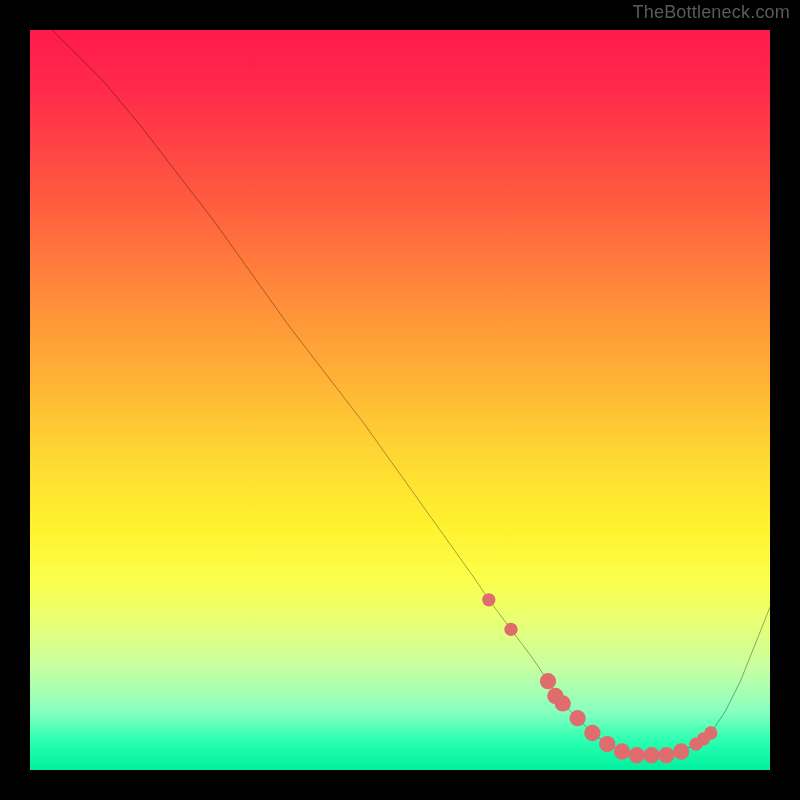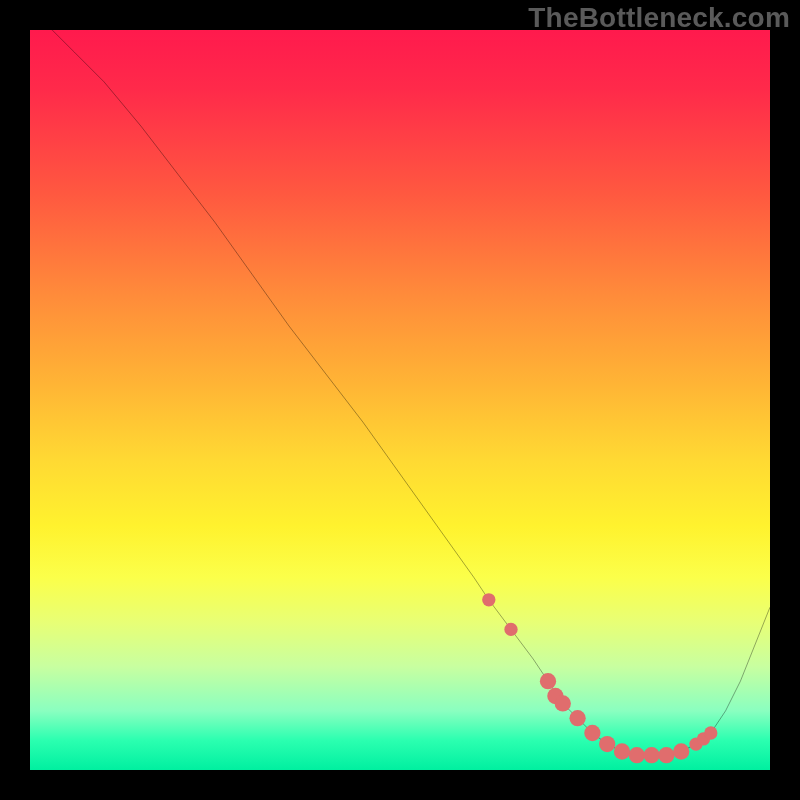--- a/index.html
+++ b/index.html
@@ -15,22 +15,22 @@
     position: relative;
     width: 800px;
     height: 800px;
     background: #000;
   }
   .watermark {
     position: absolute;
     top: 2px;
     right: 10px;
     color: #5a5a5a;
-    font-size: 28px;
-    font-weight: 700;
+    font-size: 18px;
+    font-weight: 400;
     letter-spacing: 0.2px;
     z-index: 5;
   }
   .plot {
     position: absolute;
     left: 30px;
     top: 30px;
     width: 740px;
     height: 740px;
     background: linear-gradient(to bottom,

